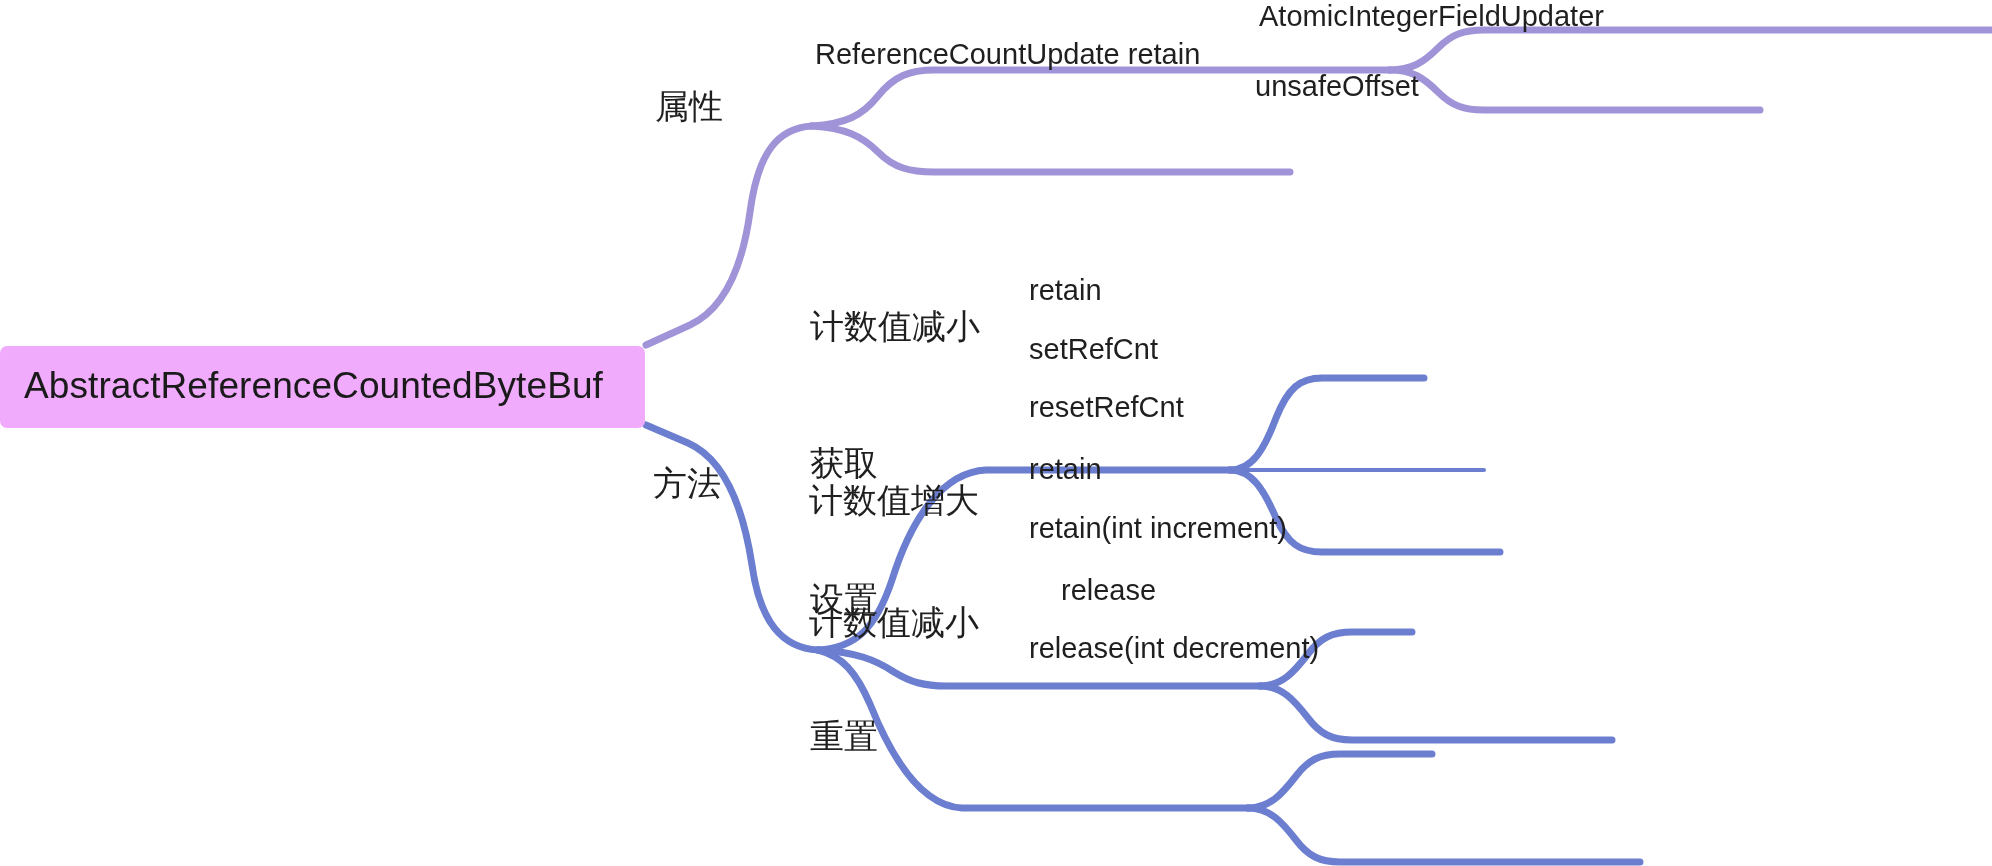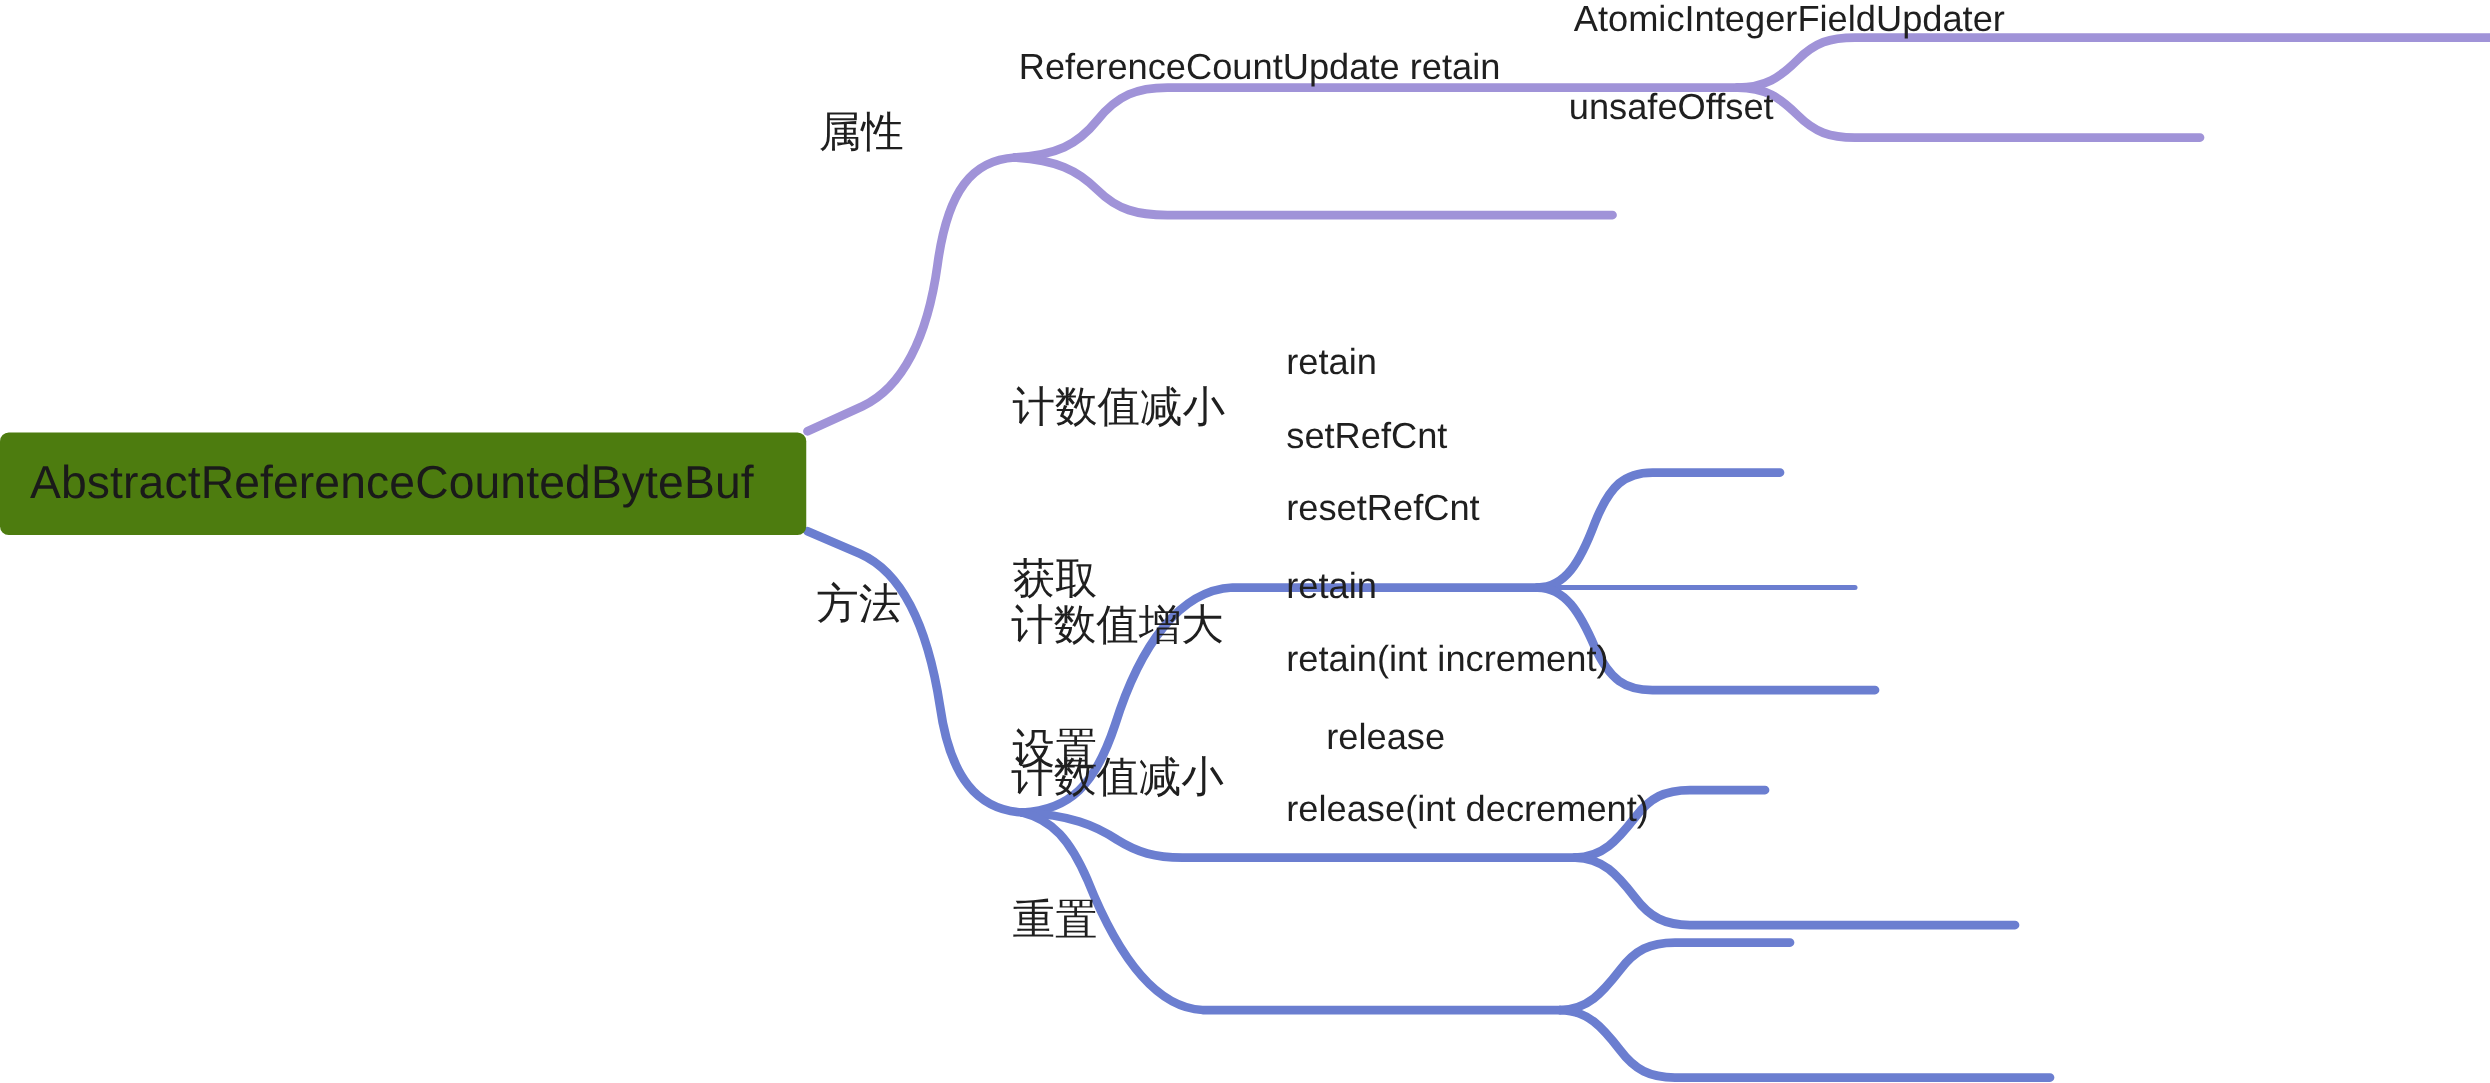--- a/index.html
+++ b/index.html
@@ -26,21 +26,21 @@
     height: 866px;
     pointer-events: none;
   }
   .node {
     position: absolute;
     white-space: pre;
     color: #1f1f1f;
     line-height: 1.30;
   }
   .root-node {
-    background: #4d7c0f;
+    background: #f0abfc;
     border-radius: 7px;
     color: #1a1a1a;
     font-size: 37px;
     letter-spacing: 0.1px;
     padding: 16px 24px 18px 24px;
     left: 0px;
     top: 346px;
     width: 645px;
     box-sizing: border-box;
   }

